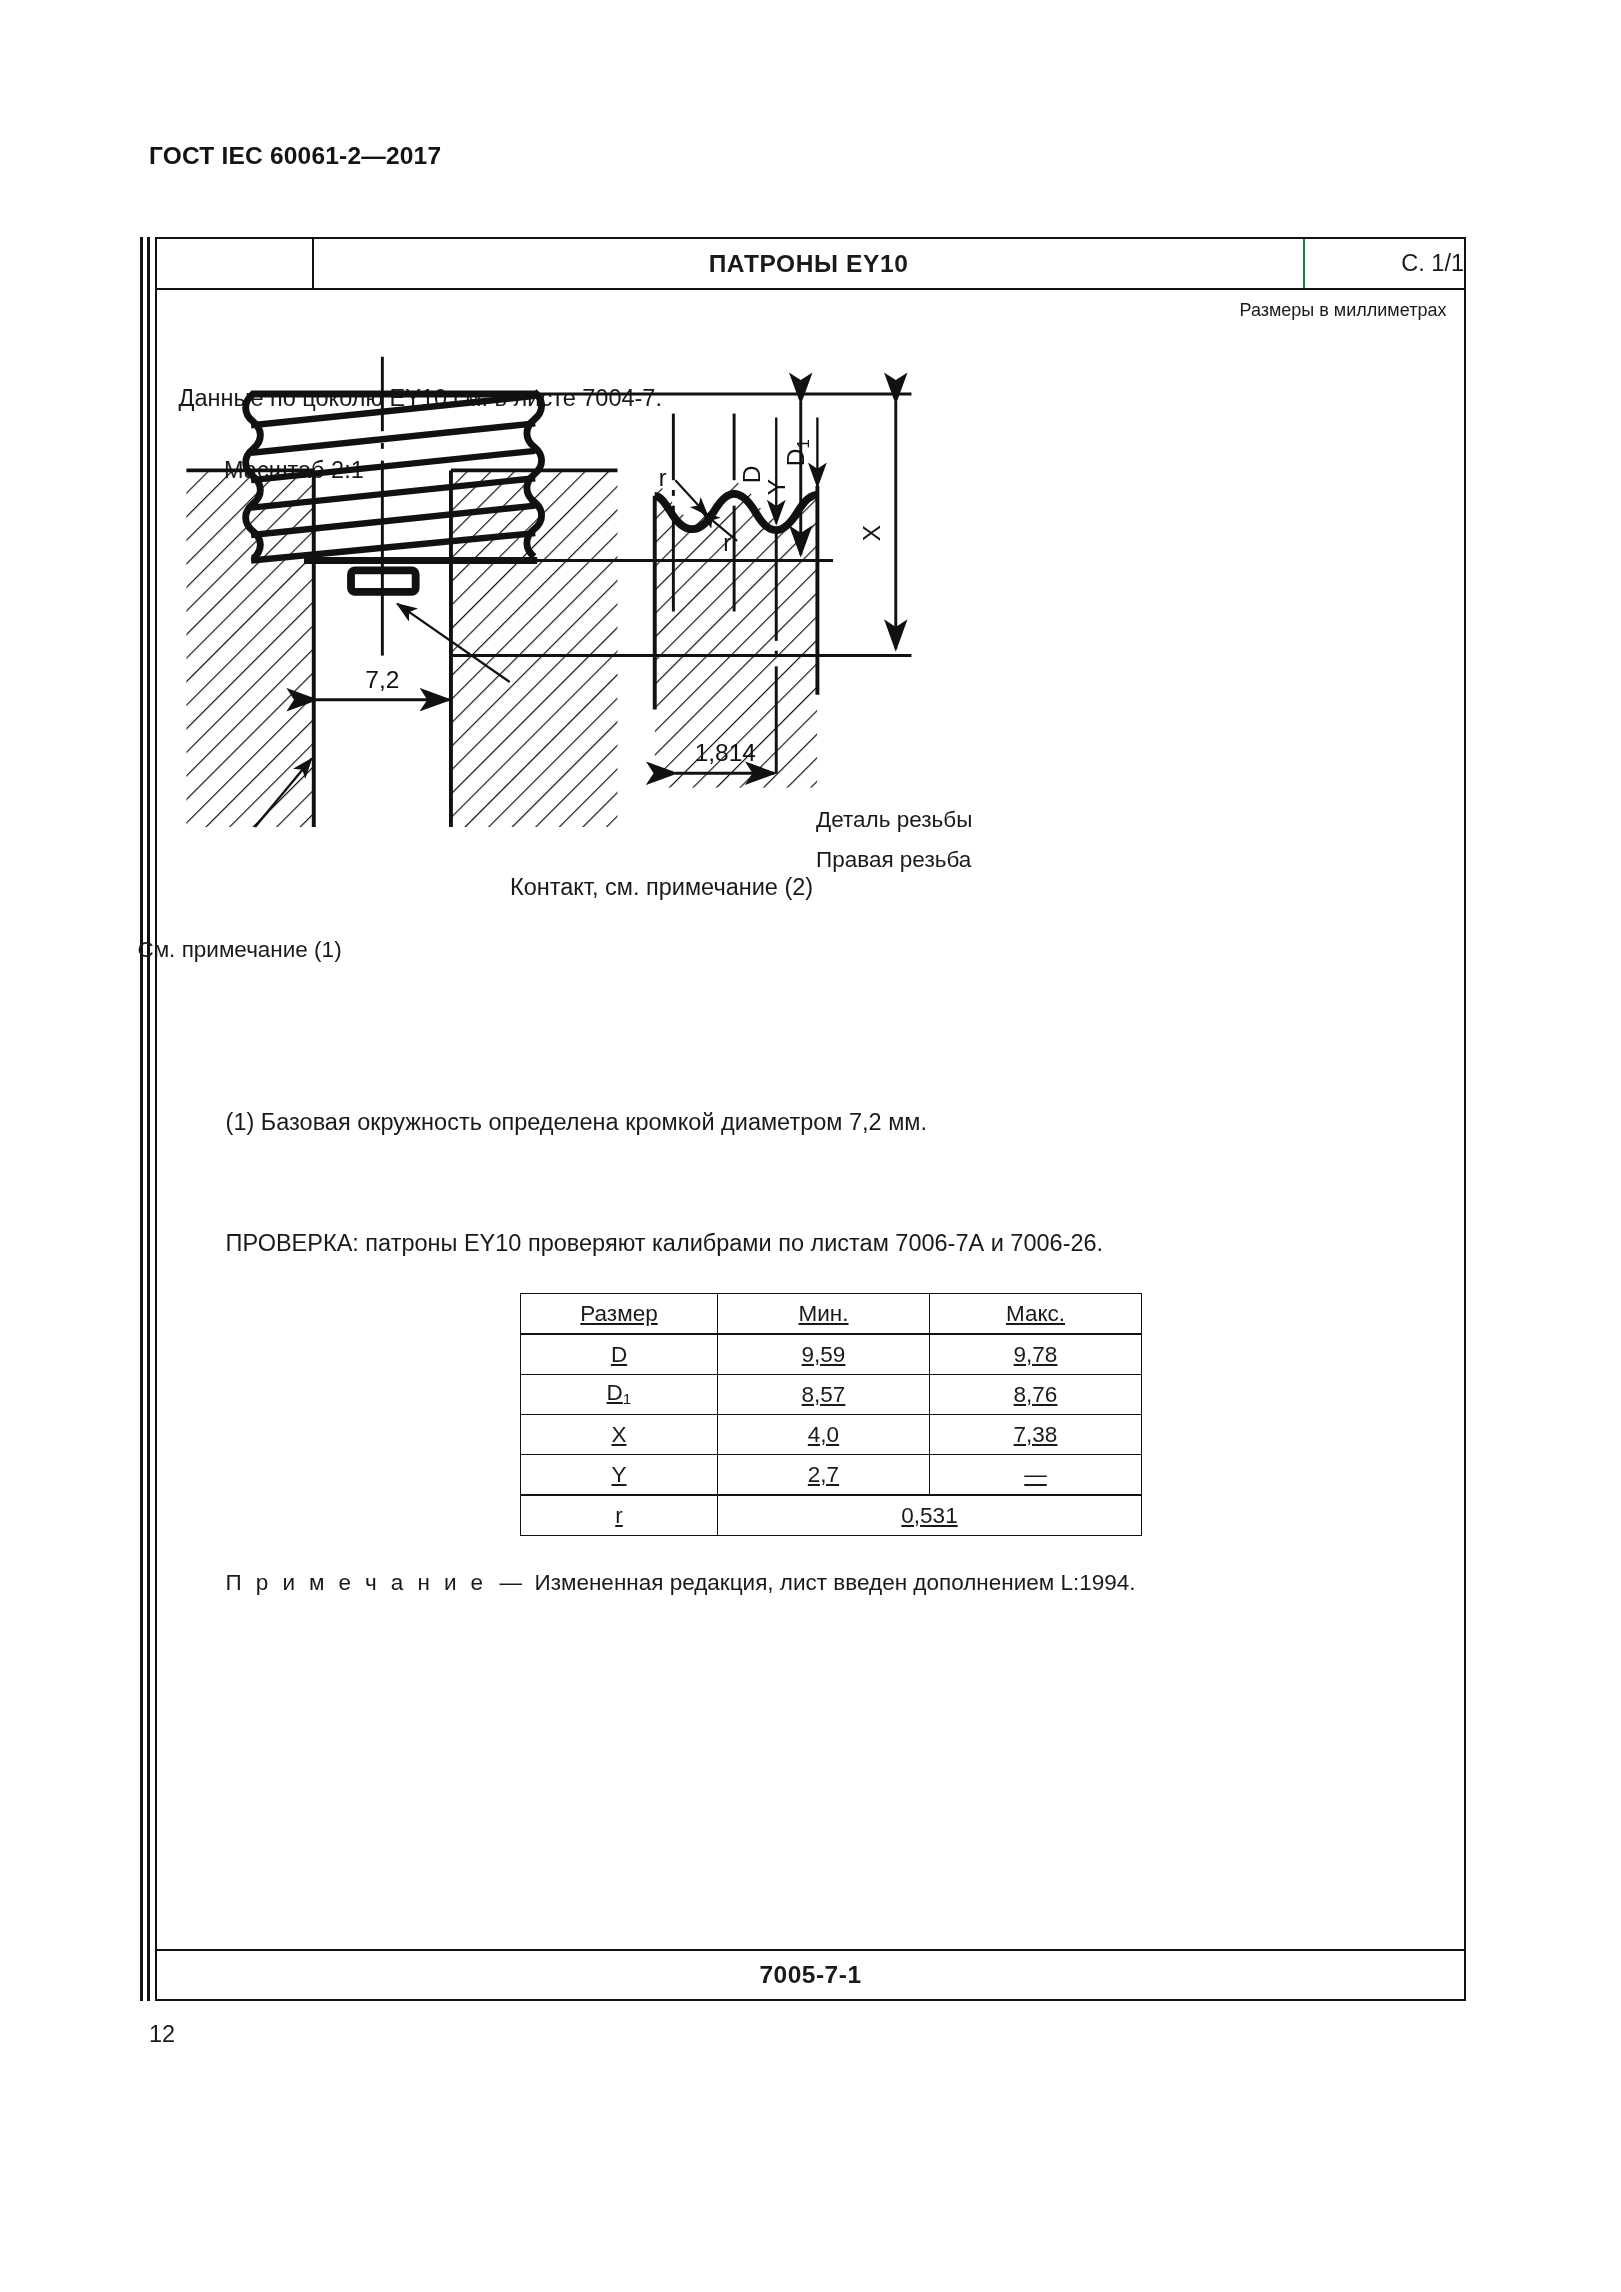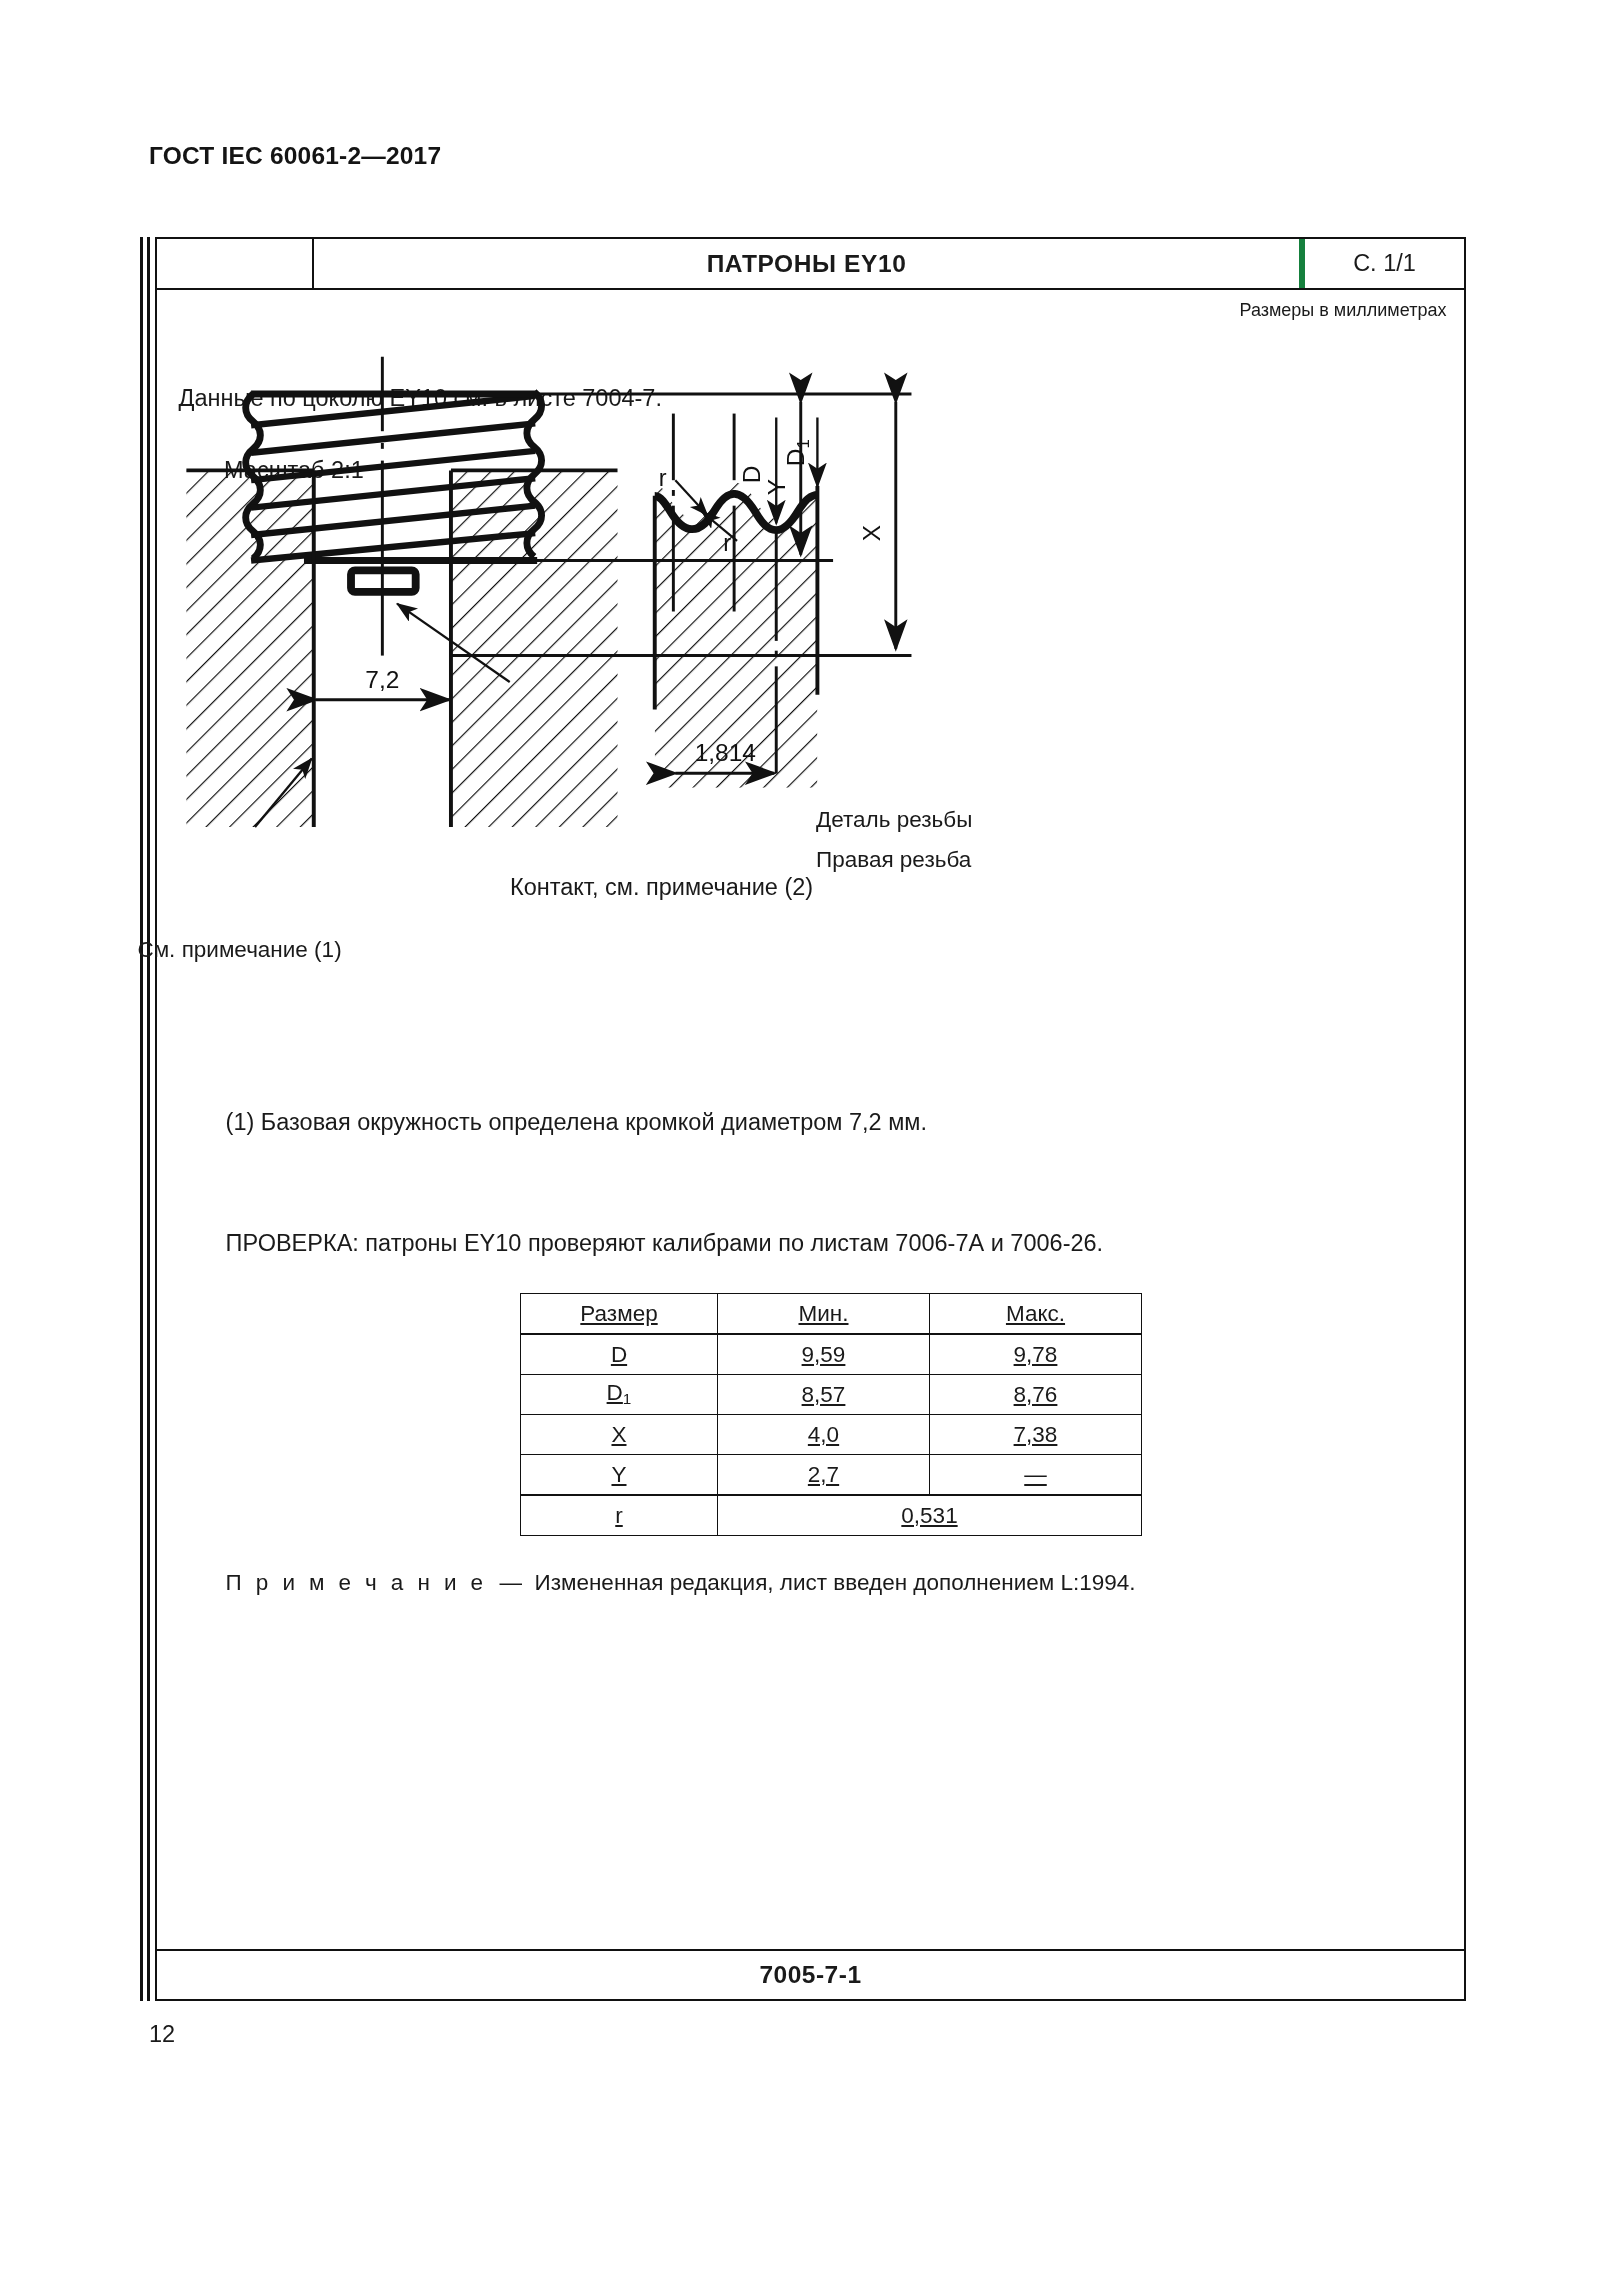--- a/index.html
+++ b/index.html
@@ -33,23 +33,23 @@
   }
 
   
   .hdr{
     position:absolute;left:0;top:0;width:100%;height:51px;
     border-bottom:2.9px solid #111;box-sizing:border-box;
     display:flex;
   }
   .hdr-left{width:157px;border-right:2px solid #111;box-sizing:border-box;}
   .hdr-mid{flex:1;display:flex;align-items:center;justify-content:center;
-           border-right:6px solid #15803d;box-sizing:border-box;}
+           border-right:2px solid #15803d;box-sizing:border-box;}
   .hdr-mid span{font-size:24.5px;font-weight:bold;letter-spacing:0.6px;}
-  .hdr-right{width:159px;display:flex;align-items:center;justify-content:center;}
+  .hdr-right{width:159px;display:flex;align-items:center;justify-content:flex-end;}
   .hdr-right span{font-size:23.5px;}
 
   
   .units{
     position:absolute;right:17.6px;top:61px;
     font-size:18px;white-space:nowrap;
   }
 
   
   .intro{

